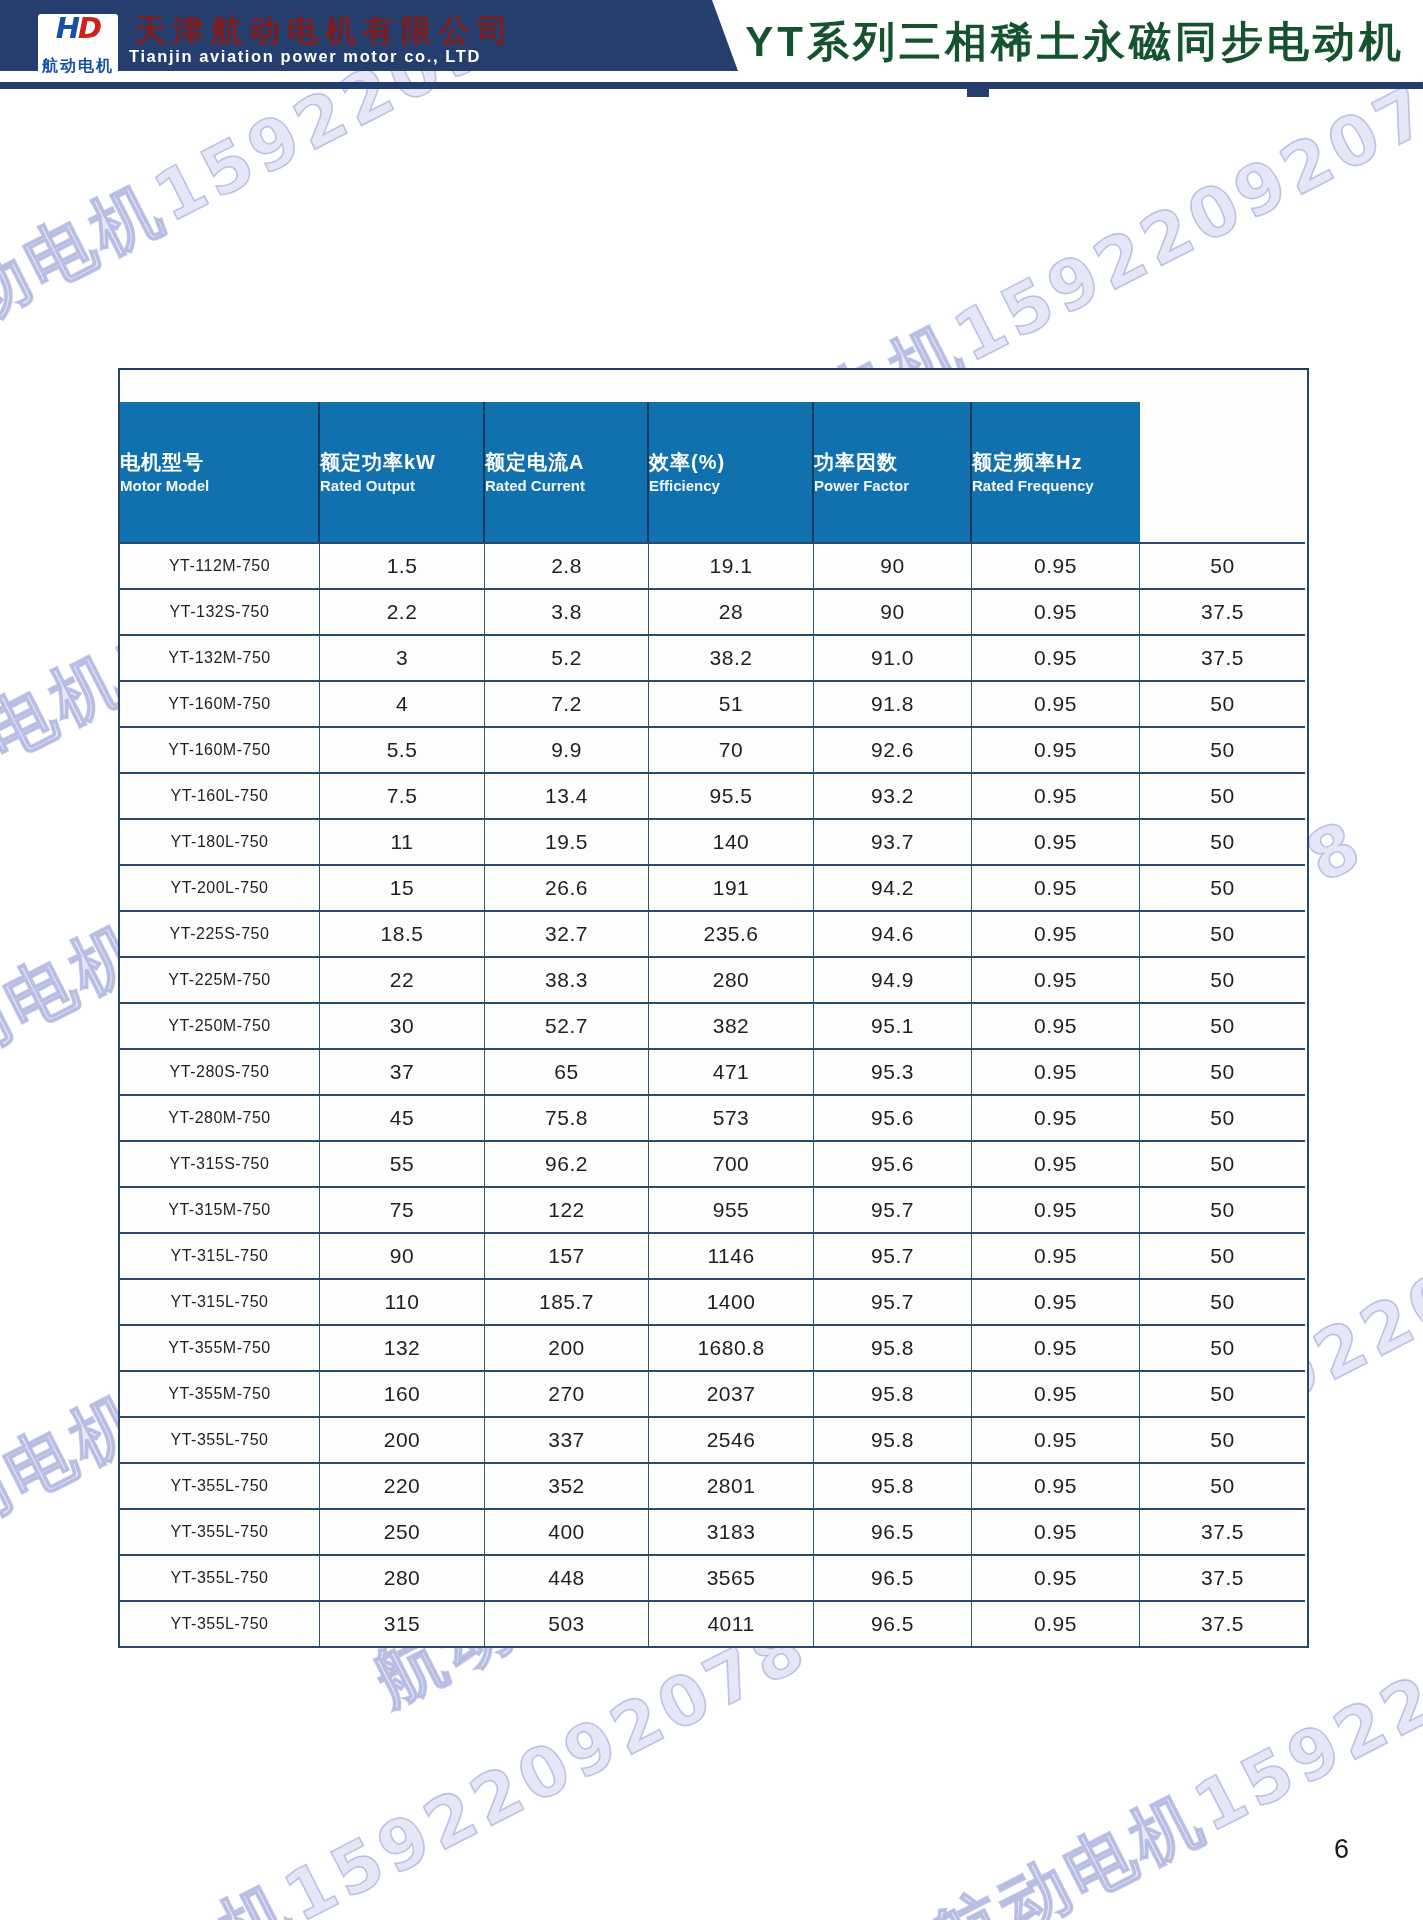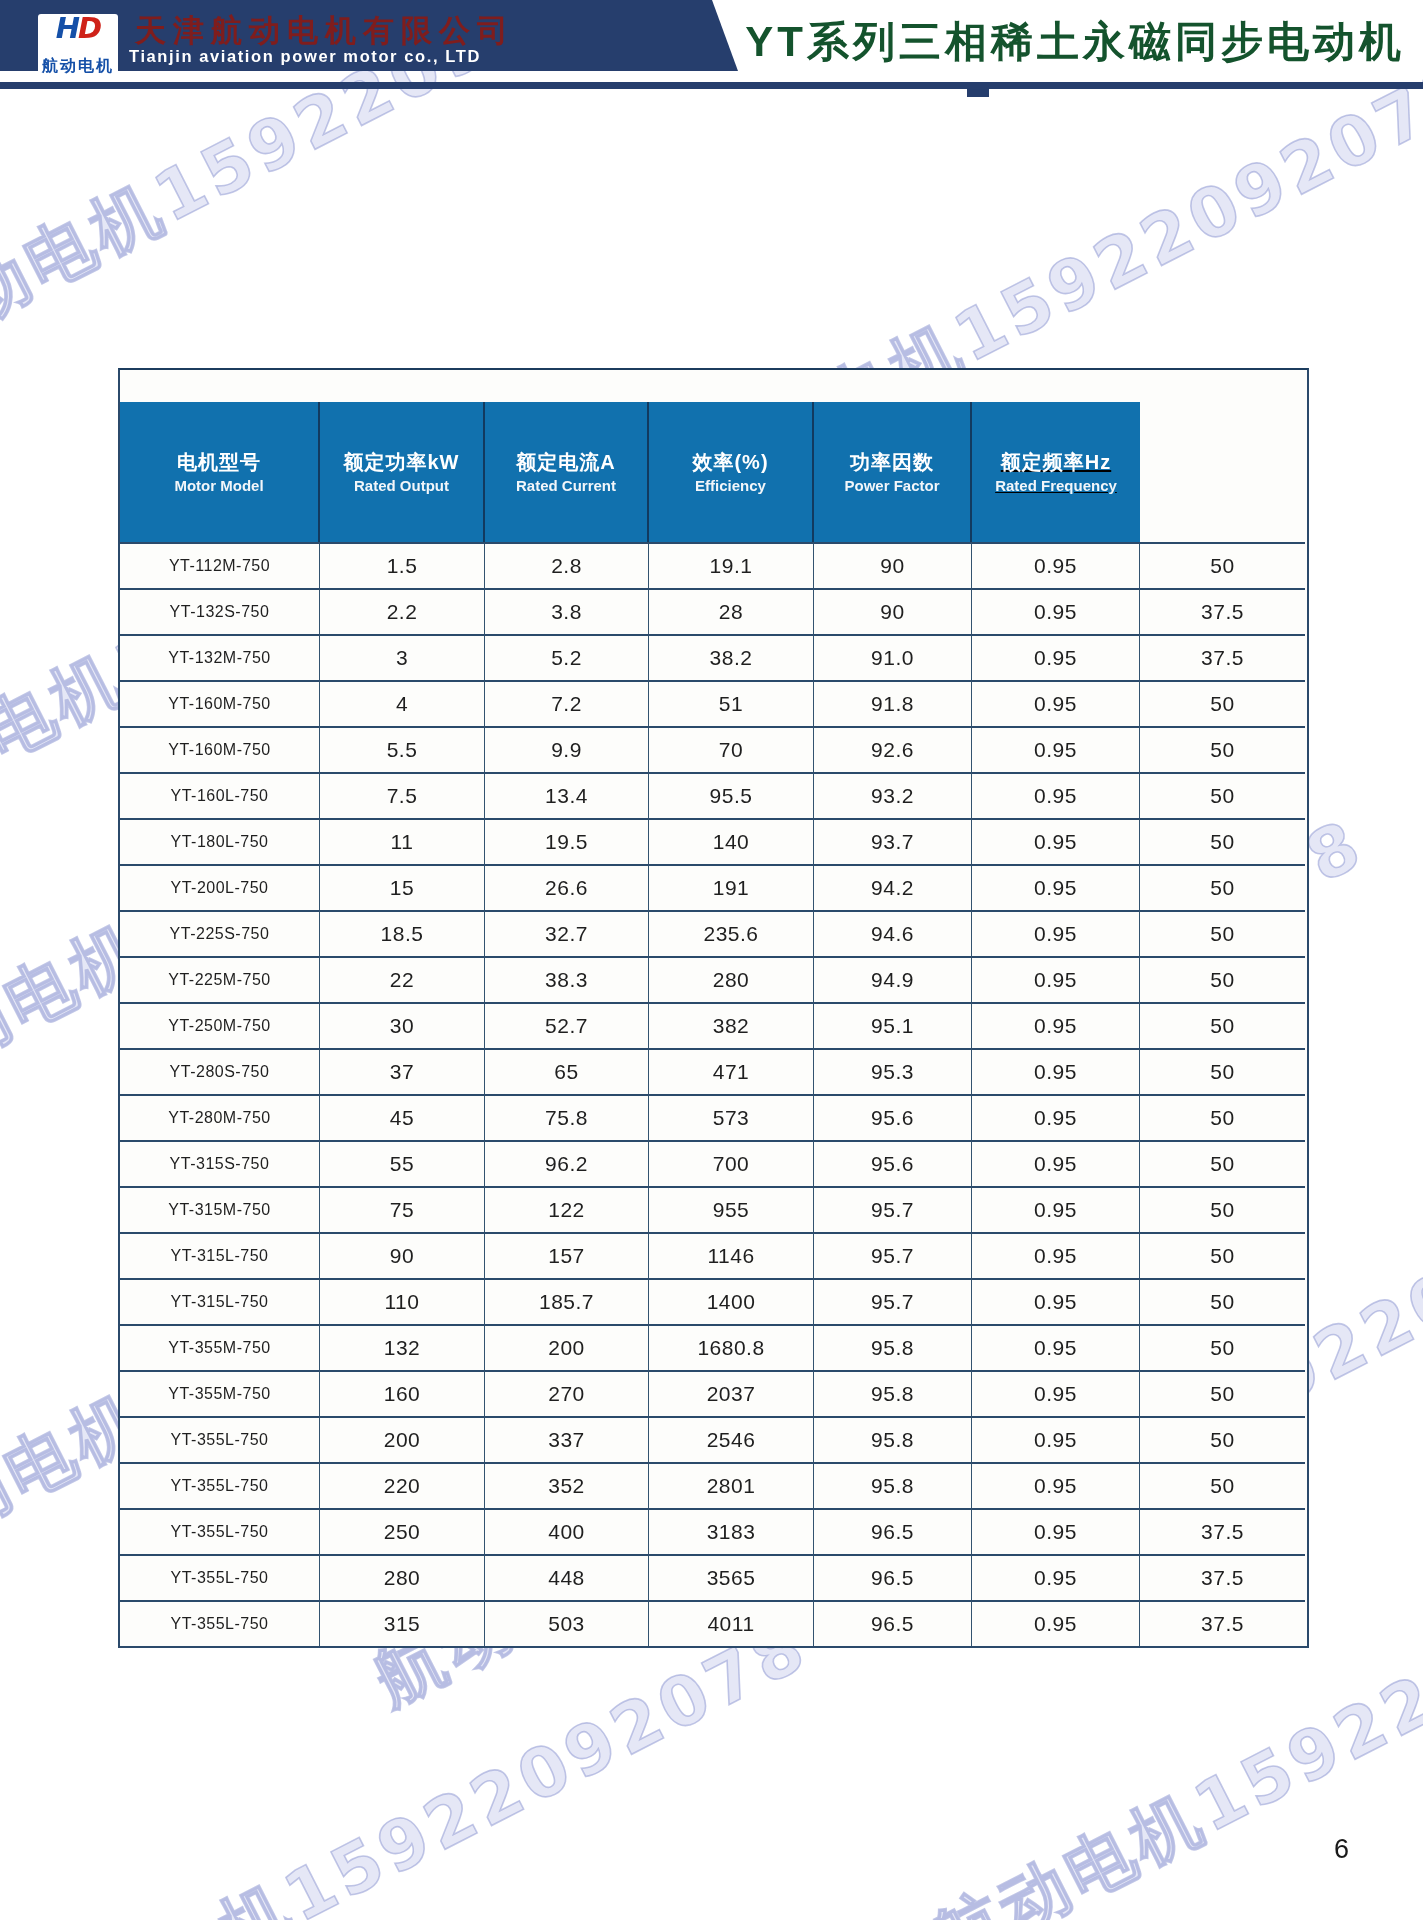--- a/index.html
+++ b/index.html
@@ -43,23 +43,23 @@
   .sect .cn{font-size:29px;font-weight:700;color:#1d5c9d;font-family:"DejaVu Serif",serif;
     letter-spacing:2px;line-height:1;padding-bottom:6px;}
   .sect .en{font-size:35px;font-weight:700;color:#1d5c9d;font-family:"DejaVu Serif",serif;
     margin-left:12px;line-height:1;padding-bottom:3px;}
 
   
   .tbl{position:absolute;left:118px;top:368px;width:1187px;z-index:2;
     border:2px solid #2b4a6b;border-top:2px solid #1c3c5e;background:#fdfdfb;}
   .tr{display:grid;grid-template-columns:200px 165px 164px 165px 158px 168px 165px;}
   .tr.head{height:172px;}
-  .th{background:#1171ae;display:flex;flex-direction:column;align-items:center;justify-content:center;
+  .th{background:#1171ae;display:flex;flex-direction:column;align-items:flex-start;justify-content:center;
     border-right:2px solid #123a5f;margin-top:32px;}
-  .th:last-child{border-right:none;text-decoration:underline;}
+  .th:last-child{border-right:none;}
   .th .cn{color:#ffffff;font-size:20px;font-weight:700;letter-spacing:1px;line-height:1.35;}
   .th .en{color:#f2f6fa;font-size:15px;font-weight:600;line-height:1.3;}
   .td{height:44px;display:flex;align-items:center;justify-content:center;
     font-size:21px;color:#1f1f1f;border-right:1px solid #33536f;border-top:2px solid #2b4a6b;
     letter-spacing:0.5px;}
   .td:last-child{border-right:none;}
   .td.model{font-size:16px;letter-spacing:0.5px;}
 
   
   .pageno{position:absolute;left:1334px;top:1834px;font-size:27px;color:#1a1a1a;z-index:3;}

